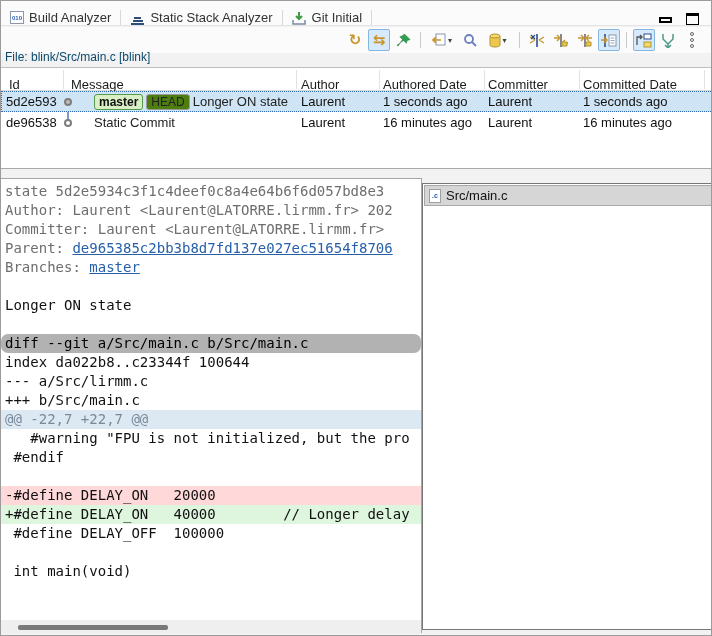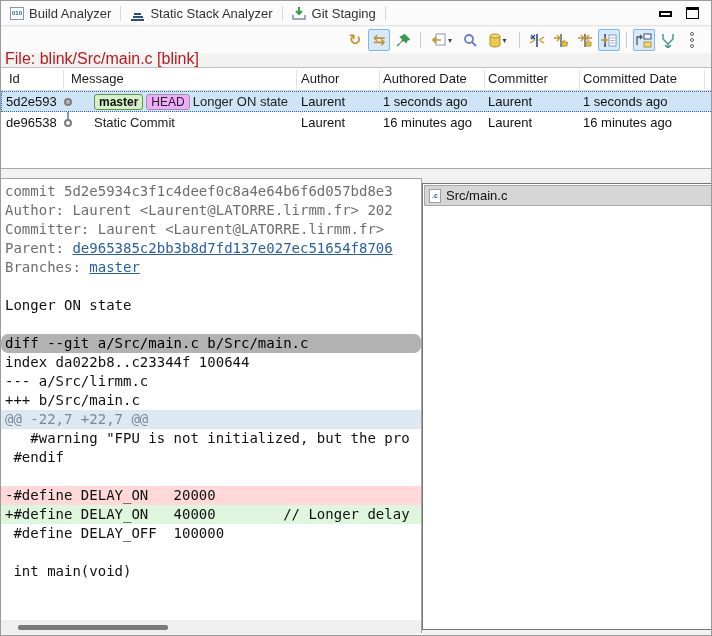--- a/index.html
+++ b/index.html
@@ -1,21 +1,21 @@
 <!DOCTYPE html>
 <html><head>
 <meta charset="utf-8">
 <style>
   * { margin:0; padding:0; box-sizing:border-box; }
   html,body { width:712px; height:636px; }
   body { font-family:"Liberation Sans","DejaVu Sans",sans-serif; font-size:13px; color:#222; background:#fff; }
   .window { position:relative; width:712px; height:636px; border:1px solid #9b9b9b; background:#f2f2f2; overflow:hidden; }
 
   
-  .tabstrip { position:absolute; left:0; top:0; width:100%; height:25px; background:#fbfbfb; border-bottom:1px solid #e4e4e4; display:flex; align-items:center; }
+  .tabstrip { position:absolute; left:0; top:0; width:100%; height:25px; background:#fbfbfb; border-bottom:1px solid #e4e4e4; display:flex; align-items:flex-end; }
   .tab { display:flex; align-items:center; gap:5px; padding:0 9px; border-right:1px solid #d8d8d8; cursor:default; color:#333; }
   .tab.active { background:#fff; border-bottom:2px solid #2c72c7; border-right:1px solid #d8d8d8; }
   .tab .close { margin-left:4px; color:#555; font-size:13px; line-height:1; }
   .winbtns { margin-left:auto; display:flex; align-items:center; gap:14px; padding-right:12px; }
   .btn-min { width:13px; height:6px; border:2px solid #000; margin-top:2px; }
   .btn-max { width:13px; height:12px; border:1px solid #000; border-top:3px solid #000; }
 
   
   .ticon { width:15px; height:15px; display:inline-flex; align-items:center; justify-content:center; flex:none; }
   .icon-binary { border:1px solid #8898a8; background:#fff; font-size:6px; color:#2a5db0; font-weight:bold; width:14px; height:13px; display:flex; align-items:center; justify-content:center; }
@@ -29,37 +29,37 @@
   .tbtn { width:22px; height:22px; display:flex; align-items:center; justify-content:center; border:1px solid transparent; border-radius:2px; }
   .tbtn.toggled { background:#d6eafc; border-color:#84b6e2; }
   .tbtn.wide { width:30px; }
   .tsep { width:1px; height:16px; background:#c9c9c9; margin:0 4px; }
   .glyph-orange { color:#c7952c; font-weight:bold; font-size:15px; }
   .caret { font-size:8px; color:#444; margin-left:1px; }
   .kebab { display:flex; flex-direction:column; gap:2px; }
   .kebab i { width:4px; height:4px; border:1px solid #666; border-radius:50%; display:block; }
 
   
-  .file-label { position:absolute; left:4px; top:49px; font-size:16px; color:#b91c1c; }
+  .file-label { position:absolute; left:4px; top:49px; font-size:12px; color:#0c4a6e; }
 
   
   .ctable { position:absolute; left:0; top:66px; width:712px; height:102px; background:#fff; border-top:1px solid #bfbfbf; border-bottom:1px solid #a8a8a8; }
   .thead { position:relative; height:23px; border-bottom:1px solid #dcdcdc; }
-  .th { position:absolute; top:3px; font-size:13px; color:#1a1a1a; white-space:nowrap; }
+  .th { position:absolute; top:9px; font-size:13px; color:#1a1a1a; white-space:nowrap; }
   .vsep { position:absolute; top:2px; height:19px; width:1px; background:#e2e2e2; }
   .trow { position:relative; height:21px; }
   .trow.selected { background:#cfe4f5; outline:1px dotted #2f6bb5; outline-offset:-1px; }
   .cell { position:absolute; top:3px; white-space:nowrap; font-size:13px; color:#111; }
   .graph-line { position:absolute; left:66px; top:34px; width:2px; height:21px; background:#7b9cc9; }
   .gdot { position:absolute; left:63px; top:30px; width:8px; height:8px; border-radius:50%; border:2px solid #7d7d7d; background:#bdbdbd; z-index:2; }
   .gdot.hollow { background:#fff; top:51px; }
   .msgwrap { position:absolute; left:93px; top:0; height:21px; display:flex; align-items:center; gap:3px; white-space:nowrap; }
   .badge { font-size:12px; line-height:14px; padding:0 4px; border-radius:3px; }
   .badge-branch { background:#d9f0c6; border:1px solid #54994d; font-weight:bold; color:#111; }
-  .badge-head { background:#f0abfc; border:1px solid #9a9a9a; color:#222; }
+  .badge-head { background:#4d7c0f; border:1px solid #9a9a9a; color:#222; }
 
   
   .commit-pane { position:absolute; left:0; top:177px; width:421px; height:455px; background:#fff; border-top:1px solid #a5a5a5; border-right:1px solid #a5a5a5; overflow:hidden; }
   .commit-lines { padding-top:3px; font-family:"DejaVu Sans Mono","Liberation Mono",monospace; font-size:14px; }
   .cline { white-space:pre; height:19px; line-height:19px; padding-left:4px; color:#111; overflow:hidden; }
   .t-meta { color:#6e6e6e; }
   .t-msg { color:#111; }
   .t-diffhead { background:#b2b2b2; color:#000;border-radius:7px; }
   .t-hunk { background:#dcE9f3; color:#78899a; background:#dce9f3; }
   .t-del { background:#ffd9d9; }
@@ -92,21 +92,21 @@
         </span>
       <span>Static Stack Analyzer</span>
     </div>
     <div class="tab">
       <span class="ticon">
         <svg width="14" height="14" viewBox="0 0 14 14">
             <path d="M7 1v6M4 5l3 3 3-3" stroke="#3f9a45" stroke-width="2" fill="none"></path>
             <path d="M1 9v4h12V9" stroke="#7a8aa8" stroke-width="1.5" fill="none"></path>
           </svg>
       </span>
-      <span>Git Staging</span>
+      <span>Git Initial</span>
     </div>
     <div class="winbtns">
       <div class="btn-min"></div>
       <div class="btn-max"></div>
     </div>
   </div>
 
   <div class="toolbar">
     <div class="tbtn">
         <span class="glyph-orange">↻</span>
@@ -235,21 +235,21 @@
       <span class="cell" style="left:300px">Laurent</span>
       <span class="cell" style="left:382px">16 minutes ago</span>
       <span class="cell" style="left:487px">Laurent</span>
       <span class="cell" style="left:582px">16 minutes ago</span>
     </div>
   </div>
 
   <div class="commit-pane">
     <div class="commit-lines">
 
-    <div class="cline t-meta"><span></span><span>commit 5d2e5934c3f1c4deef0c8a4e64b6f6d057bd8e3</span></div>
+    <div class="cline t-meta"><span></span><span>state 5d2e5934c3f1c4deef0c8a4e64b6f6d057bd8e3</span></div>
         <div class="cline t-meta"><span></span><span>Author: Laurent &lt;Laurent@LATORRE.lirmm.fr&gt; 202</span></div>
         <div class="cline t-meta"><span></span><span>Committer: Laurent &lt;Laurent@LATORRE.lirmm.fr&gt; </span></div>
         <div class="cline t-meta"><span>Parent: </span><a class="lnk">de965385c2bb3b8d7fd137e027ec51654f8706</a><span></span></div>
         <div class="cline t-meta"><span>Branches: </span><a class="lnk">master</a><span></span></div>
         <div class="cline t-blank"><span></span><span></span></div>
         <div class="cline t-msg"><span></span><span>Longer ON state</span></div>
         <div class="cline t-blank"><span></span><span></span></div>
         <div class="cline t-diffhead"><span></span><span>diff --git a/Src/main.c b/Src/main.c</span></div>
         <div class="cline t-plain"><span></span><span>index da022b8..c23344f 100644</span></div>
         <div class="cline t-plain"><span></span><span>--- a/Src/lirmm.c</span></div>

